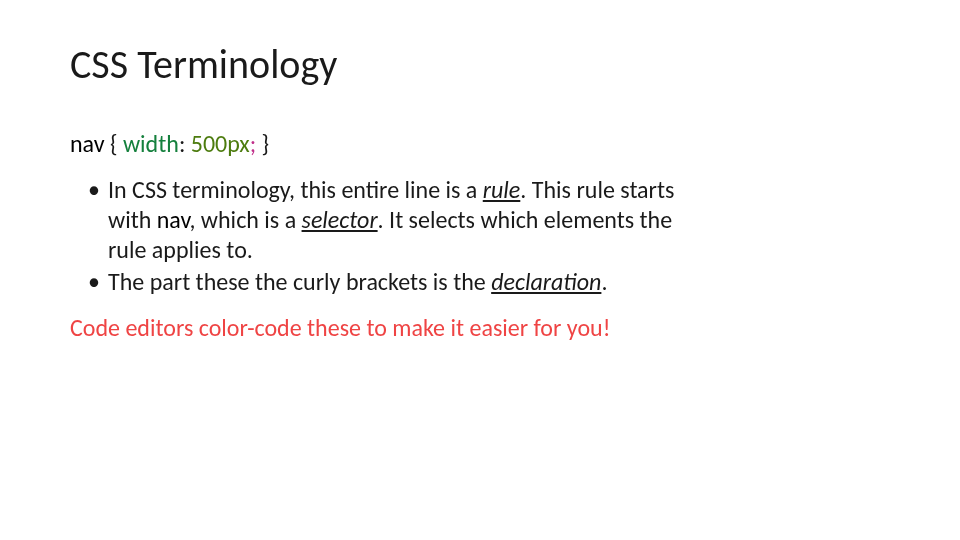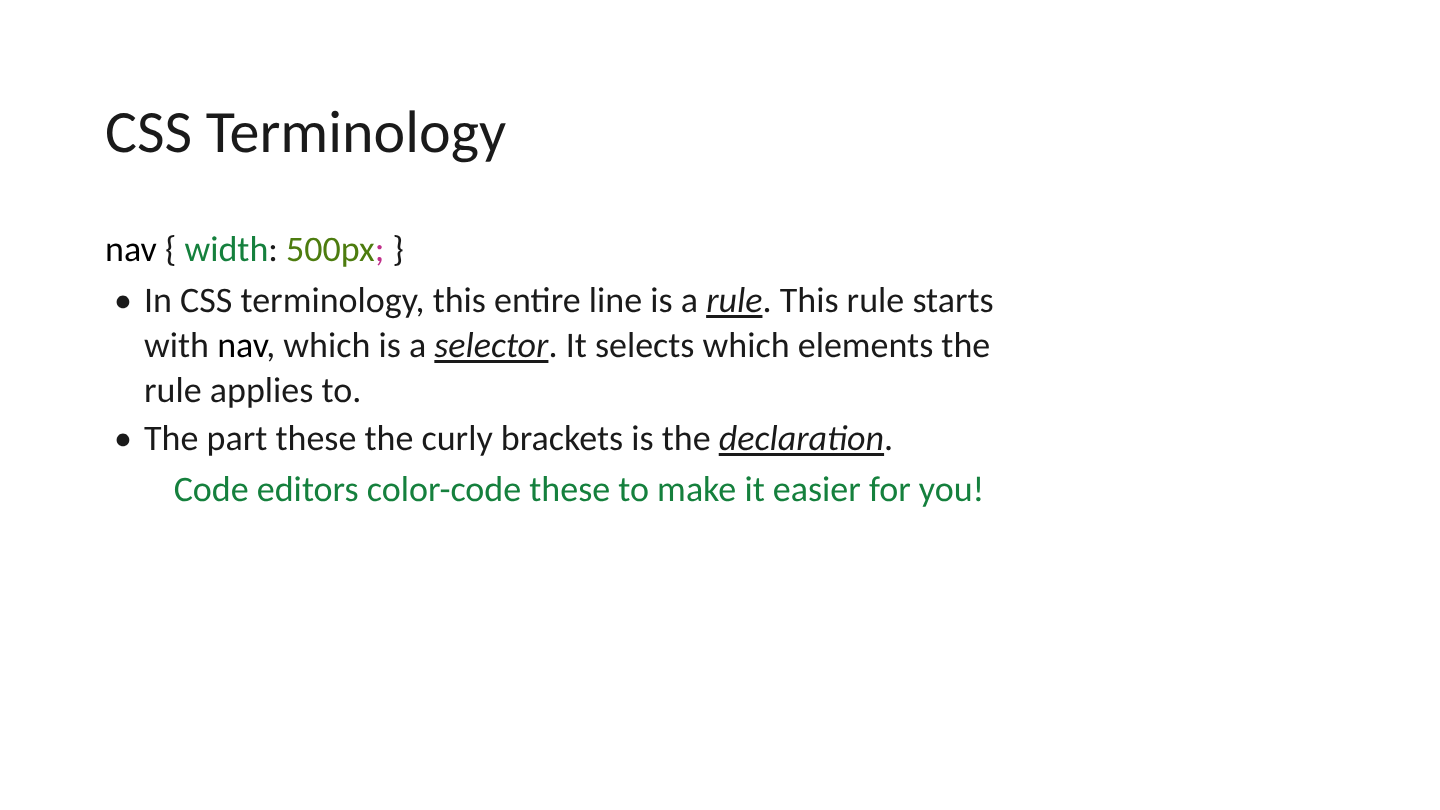--- a/index.html
+++ b/index.html
@@ -8,37 +8,37 @@
     width: 960px;
     height: 540px;
     background: #ffffff;
     font-family: "Calibri", "Segoe UI", Arial, sans-serif;
     color: #1a1a1a;
   }
   .slide {
     box-sizing: border-box;
     width: 772px;
     height: 540px;
-    padding: 63px 70px 0 70px;
+    padding: 40px 70px 0 70px;
   }
   .title {
     font-size: 40px;
     font-weight: 400;
     margin: 0 0 40px 0;
     letter-spacing: 0px;
   }
   .body {
     font-size: 24px;
     line-height: 1.25;
   }
   .codeline {
     margin-bottom: 4px;
   }
   .bullets {
-    margin: 4px;
+    margin: 16px;
     padding: 0;
     list-style: none;
   }
   .bullets li {
     position: relative;
     padding-left: 22px;
     margin-bottom: 2px;
   }
   .bullets li::before {
     content: "•";
@@ -46,21 +46,21 @@
     left: 2px;
     top: 0;
   }
   .closing {
     margin-top: 2px;
   }
   .c-green   { color: #000000; }  
   .c-red     { color: #15803d; }  
   .c-blue    { color: #4d7c0f; }  
   .c-magenta { color: #c02f8a; }  
-  .c-olive   { color: #15803d; text-align: center; }  
+  .c-olive   { color: #ef4444; }  
   .underline { text-decoration: underline; }
   .italic    { font-style: italic; }
 </style>
 </head>
 <body>
 
 <div class="slide">
 
   <h1 class="title">CSS Terminology</h1>
 

